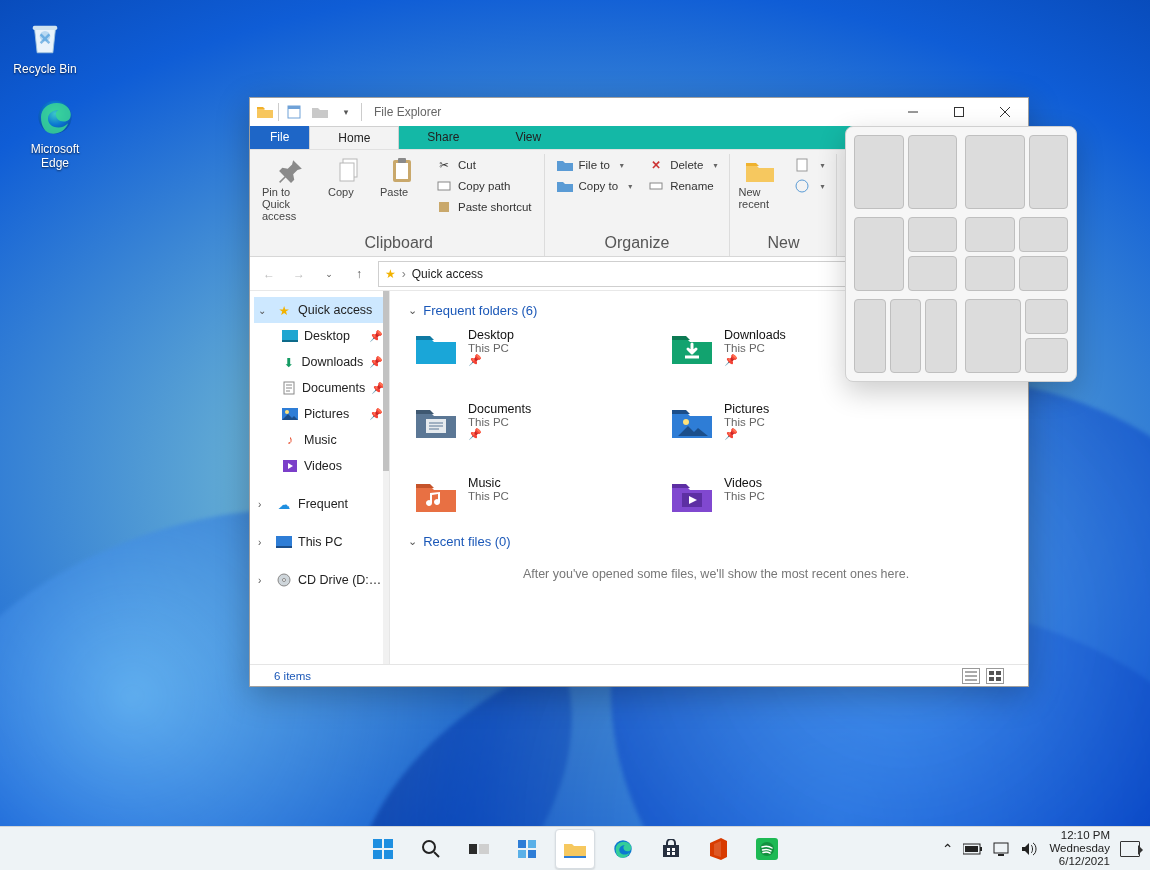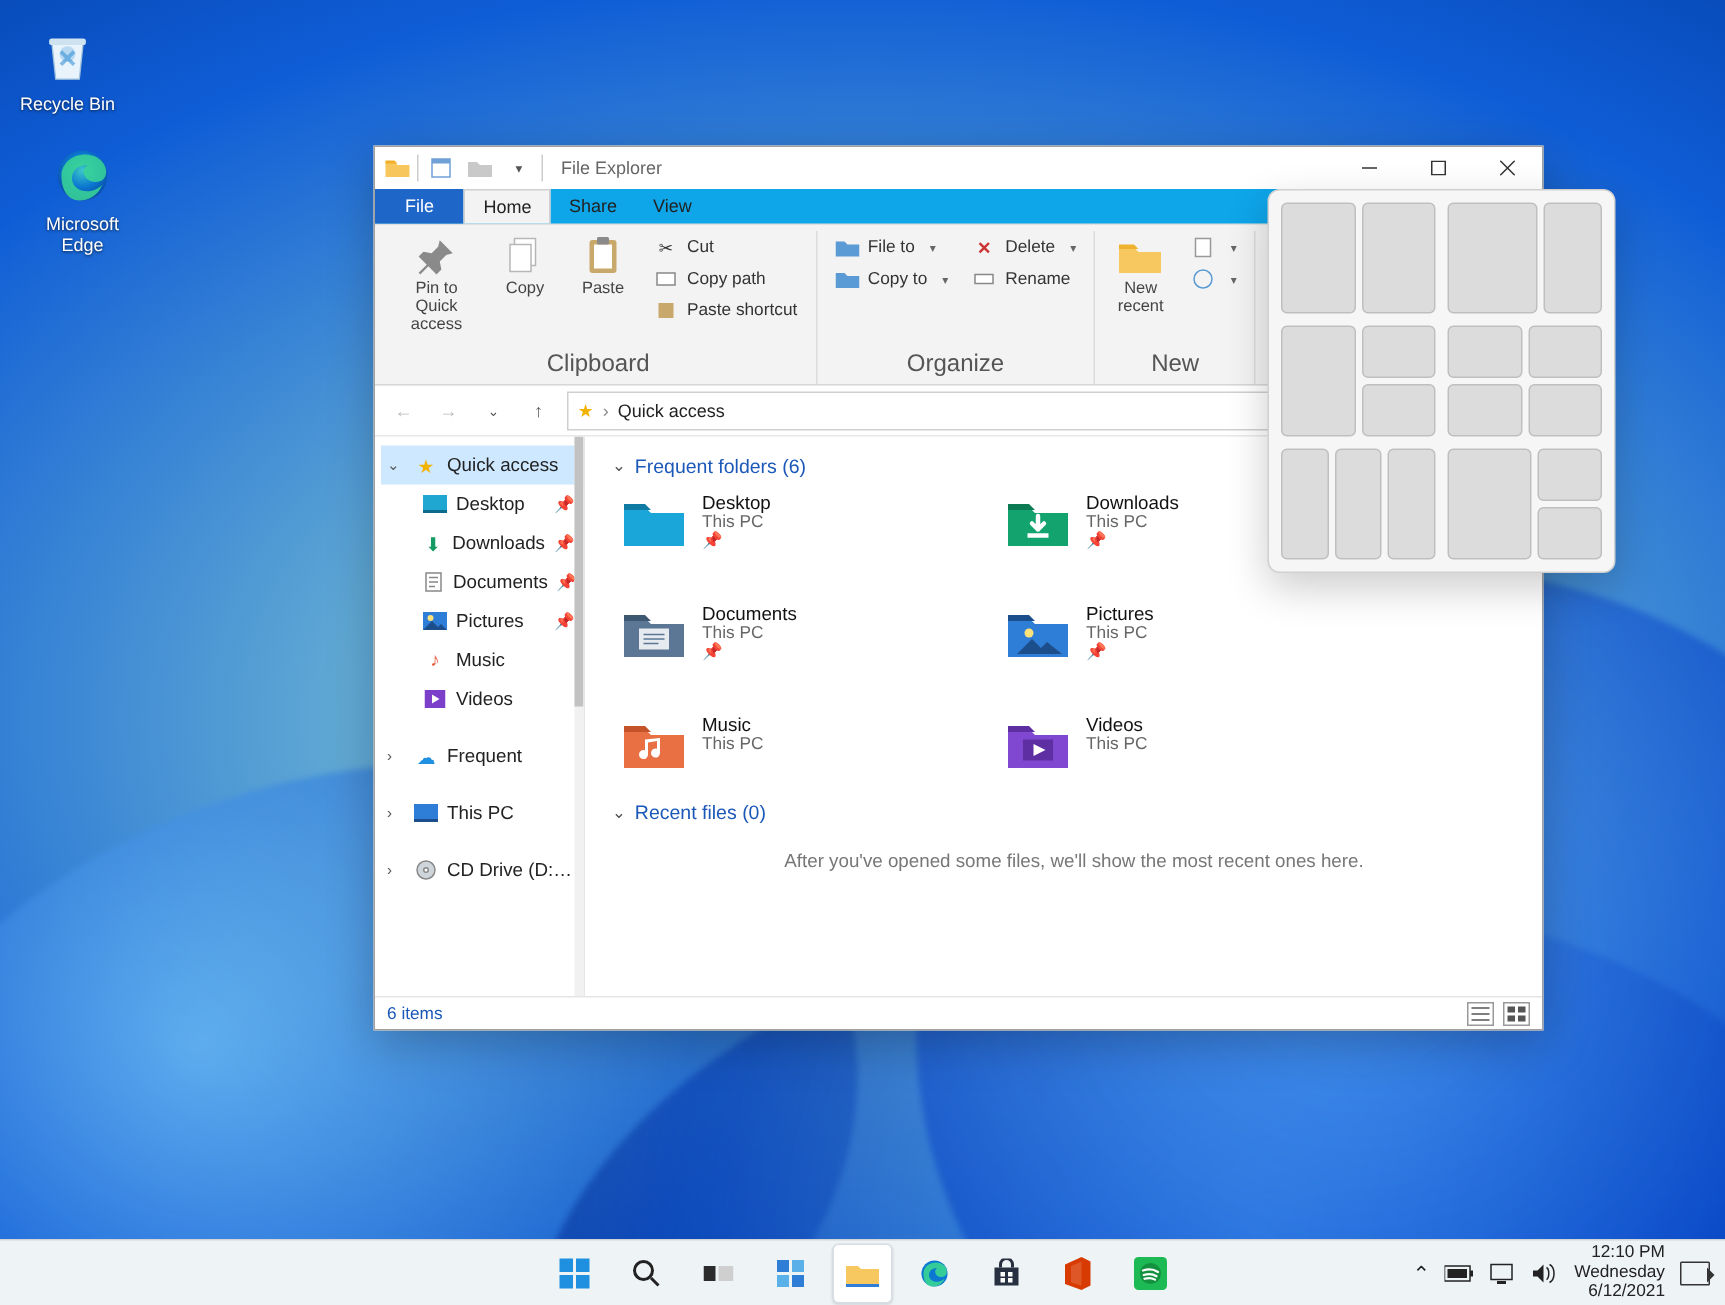--- a/index.html
+++ b/index.html
@@ -29,30 +29,30 @@
 }
 .titlebar { height:28px; display:flex; align-items:center; background:#fff; border-bottom:1px solid #fff; }
 .titlebar .qat { display:flex; align-items:center; gap:4px; padding:0 6px; }
 .qat .folder-mini { width:18px;height:18px; }
 .qat .sep { width:1px; height:18px; background:#ccc; }
 .qat .qa-btn { width:22px;height:20px; display:flex;align-items:center;justify-content:center; color:#555; }
 .titlebar .title { margin-left:6px; color:#666; }
 .win-controls { margin-left:auto; display:flex; }
 .win-controls .wc { width:46px; height:28px; display:flex; align-items:center; justify-content:center; color:#333; }
 
-.tabbar { height:24px; display:flex; align-items:stretch; background:#0ea5e9; border-bottom:1px solid #e1e1e1; }
-.tabbar .tab { padding:4px 12px 0; font-size:12px; color:#222; position:relative; }
+.tabbar { height:24px; display:flex; align-items:stretch; background:#14b8a6; border-bottom:1px solid #e1e1e1; }
+.tabbar .tab { padding:4px 28px 0; font-size:12px; color:#222; position:relative; }
 .tabbar .tab.file { background:#1e66c7; color:#fff; padding:4px 20px; }
 .tabbar .tab.active { background:#f3f3f3; border:1px solid #d0d0d0; border-bottom:none; }
 
 .ribbon { background:#f3f3f3; border-bottom:1px solid #d7d7d7; padding:4px 4px 0; display:flex; position:relative; }
 .rgroup { border-right:1px solid #dcdcdc; padding:0 8px 0px; display:flex; flex-direction:column; }
 .rgroup .body { display:flex; align-items:flex-start; gap:8px; min-height:78px; }
 .rgroup .glabel { text-align:center; font-size:16px; color:#555; padding:2px 0 4px; }
-.bigbtn { width:58px; text-align:center; }
+.bigbtn { width:58px; }
 .bigbtn .bicon { width:34px; height:30px; margin:2px auto 0; display:flex;align-items:center;justify-content:center; }
 .bigbtn .blbl { font-size:11px; line-height:12px; color:#444;}
 .stackcol { display:flex; flex-direction:column; gap:3px; padding-top:2px;}
 .smallbtn { display:flex; align-items:center; gap:6px; font-size:11.5px; color:#333; padding:1px 4px; }
 .smallbtn .sicon { width:16px; height:16px; display:flex;align-items:center;justify-content:center;}
 .smallbtn .dd { margin-left:4px; font-size:8px; color:#666; }
 .bigbtn.narrow{width:44px}
 
 .addrbar { height:34px; display:flex; align-items:center; gap:8px; padding:2px 8px; border-bottom:1px solid #e8e8e8; }
 .navbtn { width:22px; height:22px; display:flex; align-items:center; justify-content:center; color:#555; }
@@ -78,21 +78,21 @@
 .sect-head { display:flex; align-items:center; gap:6px; color:#1b58b8; font-size:13px; margin:2px 0 10px -6px;}
 .sect-head .chev { font-size:11px; color:#555;}
 .folders { display:flex; flex-wrap:wrap; gap:34px 56px; margin-bottom:18px;}
 .fitem { display:flex; gap:10px; width:200px; }
 .fitem .ficon{ width:44px; height:40px; display:flex;align-items:center;justify-content:center;}
 .fitem .ftext .fname{font-size:12.5px;color:#111}
 .fitem .ftext .floc{font-size:11.5px;color:#666}
 .fitem .ftext .fpin{font-size:11px;color:#808080}
 .empty-note{text-align:center;color:#777;font-size:12.5px;margin:18px 0 10px}
 
-.statusbar { height:22px; border-top:1px solid #e5e5e5; display:flex; align-items:center; padding:0 8px; font-size:11.5px; color:#1b58b8;}
+.statusbar { height:22px; border-top:1px solid #e5e5e5; display:flex; align-items:center; padding:0 24px; font-size:11.5px; color:#1b58b8;}
 .statusbar .viewbtns{margin-left:auto;display:flex;gap:6px;color:#555}
 .viewbtns .vb{width:18px;height:16px;border:1px solid #999}
 
 
 #snap {
   position:absolute; left:845px; top:126px; width:232px;
   background:#f6f6f6; border:1px solid #d0d0d0; border-radius:8px; padding:8px;
   box-shadow:0 10px 28px rgba(0,0,0,.20);
   display:grid; grid-template-columns:1fr 1fr; gap:8px;
 }

